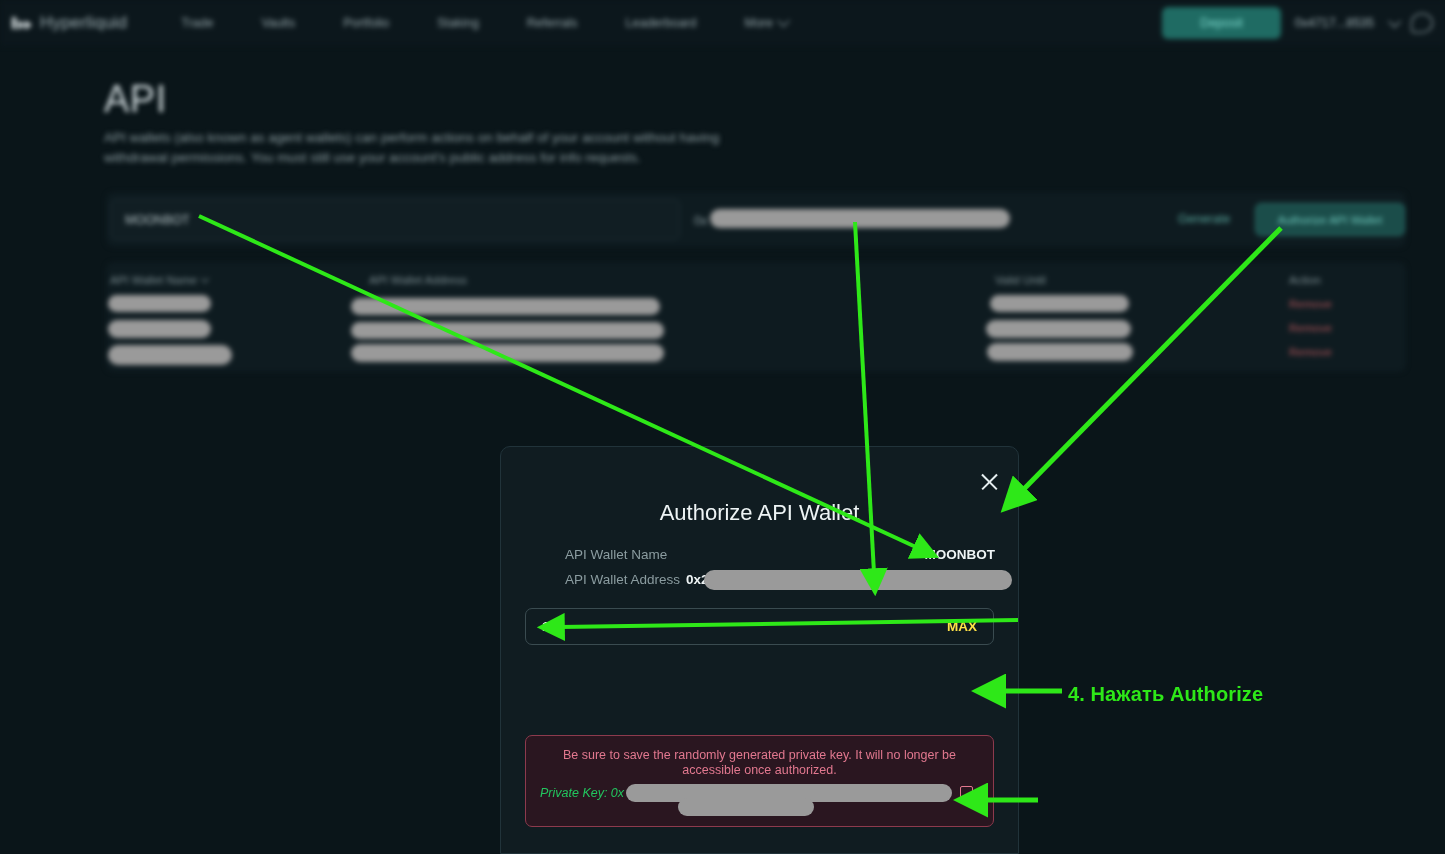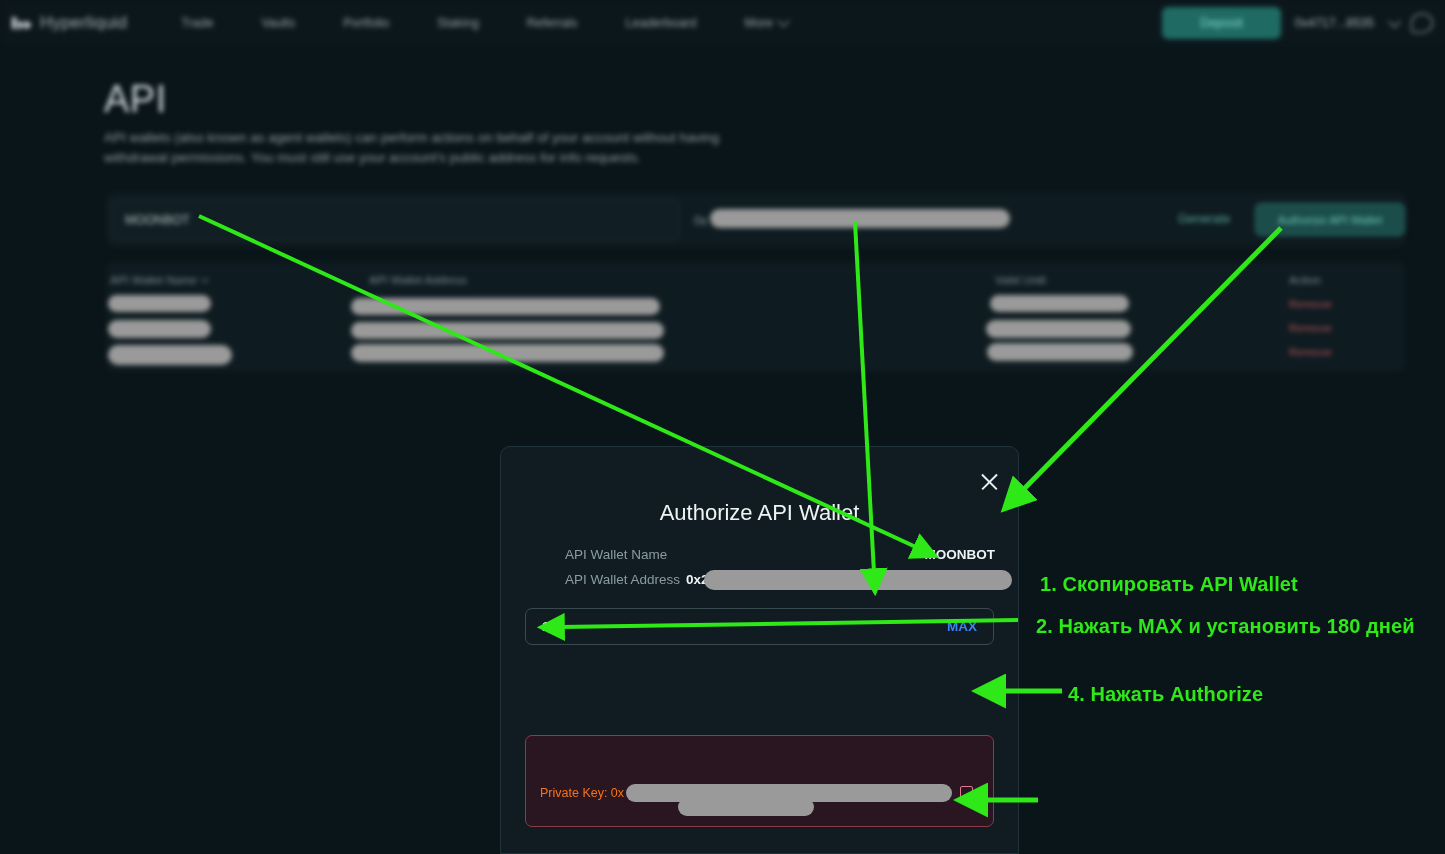--- a/index.html
+++ b/index.html
@@ -146,40 +146,40 @@
     color:#eef4f5; font-size:13.5px; font-weight:bold;
   }
 
   .days-input {
     position:absolute; left:525px; top:608px; width:469px; height:37px;
     background:transparent; border:1px solid #3a4b50; border-radius:7px;
     display:flex; align-items:center; justify-content:space-between;
     padding: 0 16px;
   }
   .days-val { color:#eef4f5; font-size:13.5px; font-weight:bold; }
-  .days-max { color:#3b82f6; font-size:13.5px; font-weight:bold; }
+  .days-max { color:#fde047; font-size:13.5px; font-weight:bold; }
 
   .authorize-btn {
     position:absolute; left:525px; top:672px; width:469px; height:36px;
     background:#62d2c3; border-radius:7px;
     display:flex; align-items:center; justify-content:center;
     color:#123034; font-size:13.5px;
   }
 
   .warn-box {
     position:absolute; left:525px; top:735px; width:469px; height:92px;
     border:1px solid #8d3a4d; border-radius:7px; background:#2a1620;
   }
   .warn-text {
     position:absolute; left:540px; top:748px; width:439px; text-align:center;
     color:#e2788f; font-size:12.5px; line-height:15px;
   }
   .pk-label {
     position:absolute; left:540px; top:786px;
-    color:#f97316; font-size:12.5px;
+    color:#22c55e; font-size:12.5px;font-style:italic;
   }
   .copy-ico {
     position:absolute; left:960px; top:786px; width:13px; height:14px;
     border:1.4px solid #e2788f; border-radius:2px;
   }
   .copy-ico::before {
     content:""; position:absolute; left:-4px; top:-3px; width:13px; height:14px;
     border:1.4px solid #e2788f; border-radius:2px;
     background:#2a1620; z-index:-1;
   }
@@ -281,20 +281,21 @@
   <div class="val-addr-prefix">0x2</div>
   <div class="redact" style="left:704px; top:570px; width:308px; height:20px;"></div>
 
   <div class="days-input">
     <span class="days-val">180</span>
     <span class="days-max">MAX</span>
   </div>
 
 
   <div class="warn-box"></div>
+  <div class="warn-text">Be sure to save the randomly generated private key. It will no longer be accessible once authorized.</div>
   <div class="pk-label">Private Key: 0x</div>
   <div class="redact" style="left:626px; top:784px; width:326px; height:18px;"></div>
   <div class="redact" style="left:678px; top:798px; width:136px; height:18px;"></div>
   <div class="copy-ico"></div>
 
   <svg class="anno-layer" width="1445" height="854">
     <defs>
       <marker id="ah" markerWidth="7" markerHeight="7" refX="1.2" refY="3.5" orient="auto">
         <polygon points="0,0 7,3.5 0,7" fill="#2ee818"></polygon>
       </marker>
@@ -306,17 +307,15 @@
 
     <line x1="1281" y1="228" x2="1021" y2="492" stroke="#2ee818" stroke-width="5" marker-end="url(#ah)"></line>
 
     <line x1="1018" y1="620" x2="560" y2="627" stroke="#2ee818" stroke-width="4" marker-end="url(#ah)"></line>
 
     <line x1="1062" y1="691" x2="1000" y2="691" stroke="#2ee818" stroke-width="5" marker-end="url(#ah)"></line>
 
     <line x1="1038" y1="800" x2="982" y2="800" stroke="#2ee818" stroke-width="5" marker-end="url(#ah)"></line>
   </svg>
 
-  <div class="anno-text a1">1. Скопировать API Wallet</div>
-  <div class="anno-text a2">2. Нажать MAX и установить 180 дней</div>
   <div class="anno-text a4">4. Нажать Authorize</div>
 
 </div>
 
 </body></html>

